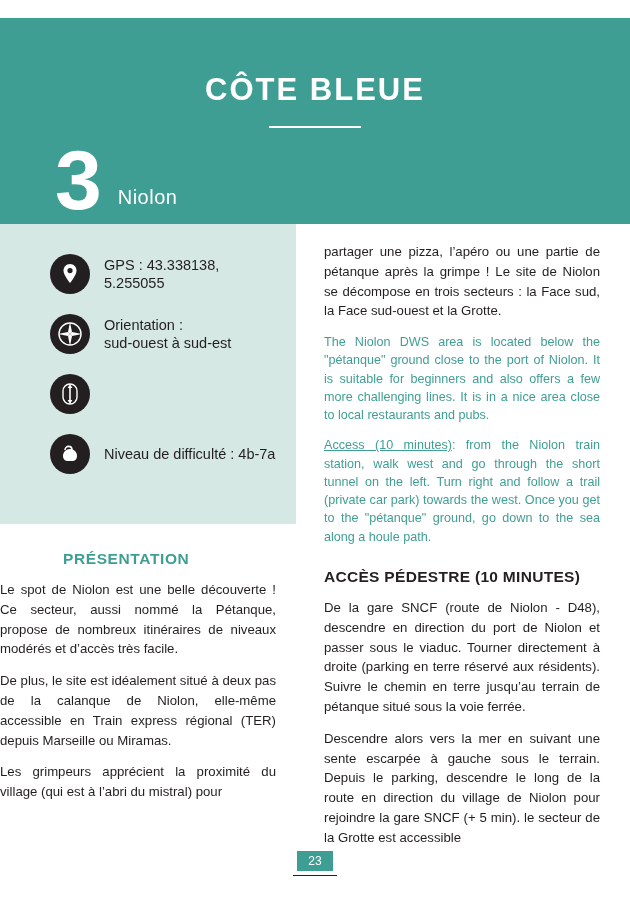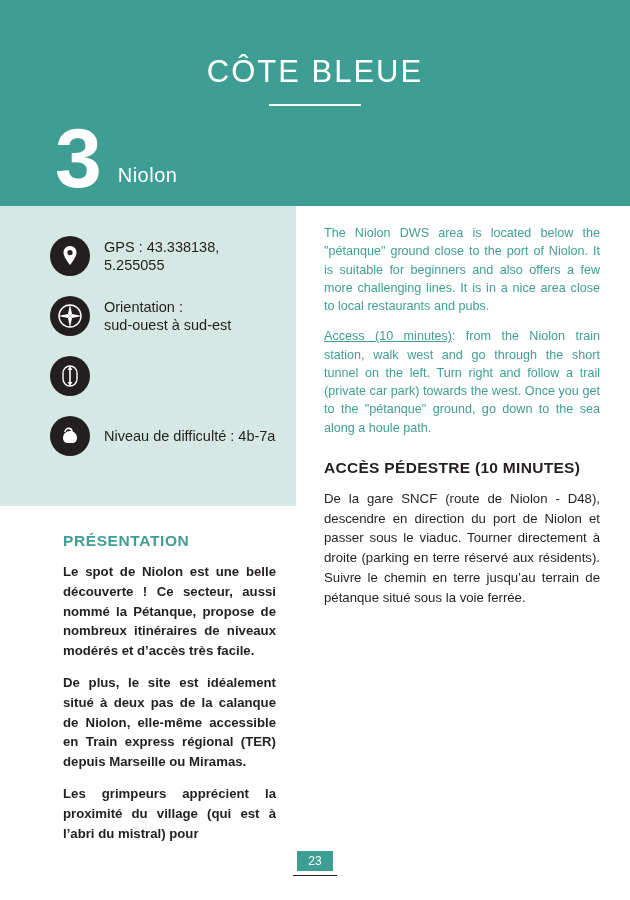--- a/index.html
+++ b/index.html
@@ -21,22 +21,22 @@
     background: #3f9e94;
     height: 206px;
     position: relative;
     color: #ffffff;
   }
   .header-title {
     text-align: center;
     font-size: 31px;
     letter-spacing: 2px;
     padding-top: 54px;
-    font-weight: normal;
-    margin: 0;
+    font-weight: bold;
+    margin: 18px;
   }
   .header-rule {
     width: 92px;
     height: 2px;
     background: #ffffff;
     margin: 14px auto 0 auto;
   }
   .header-bottom {
     display: flex;
     align-items: flex-end;
@@ -102,21 +102,21 @@
 
   
   .section-title {
     color: #3f9e94;
     font-size: 15.5px;
     letter-spacing: 0.6px;
     margin: 26px 0 12px 0;
     padding-left: 2px;
   }
   .col-left .section-title { padding-left: 63px; }
-  .col-left .para { padding-left: 63px; padding-right: 20px; font-weight: bold; }
+  .col-left .para { padding-right: 20px; }
 
   .para {
     font-size: 13.2px;
     line-height: 1.5;
     text-align: justify;
     margin: 0 0 12px 0;
     color: #231f20;
   }
   .para-en {
     color: #3f9e94;
@@ -224,25 +224,27 @@
 
     </div>
 
     <h2 class="section-title">PRÉSENTATION</h2>
     <p class="para">Le spot de Niolon est une belle découverte ! Ce secteur, aussi nommé la Pétanque, propose de nombreux itinéraires de niveaux modérés et d’accès très facile.</p>
     <p class="para">De plus, le site est idéalement situé à deux pas de la calanque de Niolon, elle-même accessible en Train express régional (TER) depuis Marseille ou Miramas.</p>
     <p class="para">Les grimpeurs apprécient la proximité du village (qui est à l’abri du mistral) pour</p>
   </div>
 
   <div class="col-right">
+    <p class="para">partager une pizza, l’apéro ou une partie de pétanque après la grimpe ! Le site de Niolon se décompose en trois secteurs : la Face sud, la Face sud-ouest et la Grotte.</p>
     <p class="para-en">The Niolon DWS area is located below the "pétanque" ground close to the port of Niolon. It is suitable for beginners and also offers a few more challenging lines. It is in a nice area close to local restaurants and pubs.</p>
     <p class="para-en">
       <span class="underline-lead">Access (10 minutes)</span><span>: from the Niolon train station, walk west and go through the short tunnel on the left. Turn right and follow a trail (private car park) towards the west. Once you get to the "pétanque" ground, go down to the sea along a houle path.</span>
     </p>
     <h2 class="right-title">ACCÈS PÉDESTRE (10 MINUTES)</h2>
     <p class="para">De la gare SNCF (route de Niolon - D48), descendre en direction du port de Niolon et passer sous le viaduc. Tourner directement à droite (parking en terre réservé aux résidents). Suivre le chemin en terre jusqu’au terrain de pétanque situé sous la voie ferrée.</p>
+    <p class="para">Descendre alors vers la mer en suivant une sente escarpée à gauche sous le terrain. Depuis le parking, descendre le long de la route en direction du village de Niolon pour rejoindre la gare SNCF (+ 5 min). le secteur de la Grotte est accessible</p>
   </div>
 </div>
 
 <div class="footer">
   <span class="page-num">23</span>
   <div class="page-rule"></div>
 </div>
 
 </body></html>

